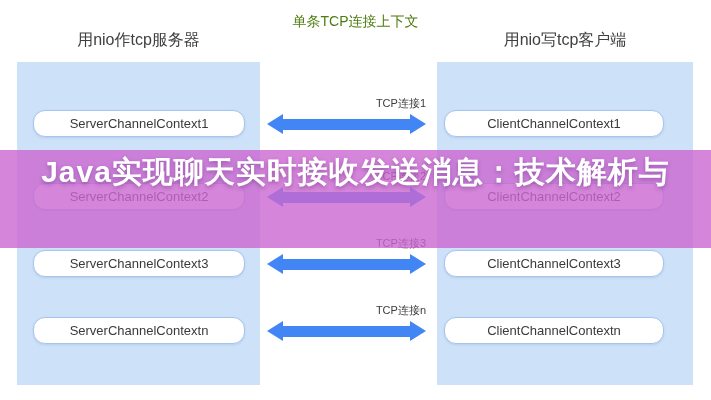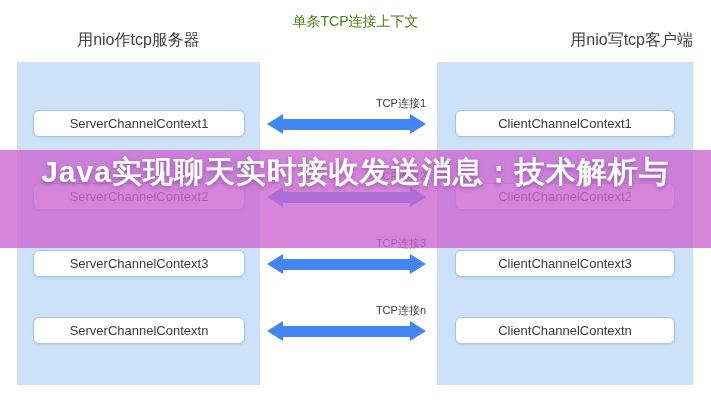--- a/index.html
+++ b/index.html
@@ -14,42 +14,42 @@
 
   .page-title {
     position: absolute; top: 13px; left: 0; width: 711px;
     text-align: center; font-size: 14px; color: #4d7c0f;
   }
   .panel-header {
     position: absolute; top: 30px; font-size: 16px; color: #404040;
     text-align: center;
   }
   .panel-header.left  { left: 17px;  width: 243px; }
-  .panel-header.right { left: 437px; width: 256px; text-align: right; }
+  .panel-header.right { left: 437px; width: 256px; }
 
   .panel {
     position: absolute; top: 62px; height: 323px;
     background: #cde1f8;
   }
   .panel.left  { left: 17px;  width: 243px; }
   .panel.right { left: 437px; width: 256px; }
 
   .row { position: absolute; left: 0; width: 711px; height: 27px; }
 
   .ctx-box {
     position: absolute; top: 0; height: 25px;
     background: #ffffff;
     border: 1px solid #a5c4ee;
-    border-radius: 6px;
+    border-radius: 12px;
     display: flex; align-items: center; justify-content: center;
     font-size: 13px; color: #3a3a3a;
     box-shadow: 0 1px 2px rgba(120,150,200,0.25);
   }
   .ctx-box.server { left: 33px;  width: 210px; }
-  .ctx-box.client { left: 455px; width: 218px; }
+  .ctx-box.client { left: 444px; width: 218px; }
 
   .conn-label {
     position: absolute; top: -14px; left: 267px; width: 159px;
     text-align: right; font-size: 11px; color: #3c3c3c;
   }
   .arrow {
     position: absolute; top: 4px; left: 267px; width: 159px; height: 20px;
     display: flex; align-items: center;
   }
   .arrow .head-l {

